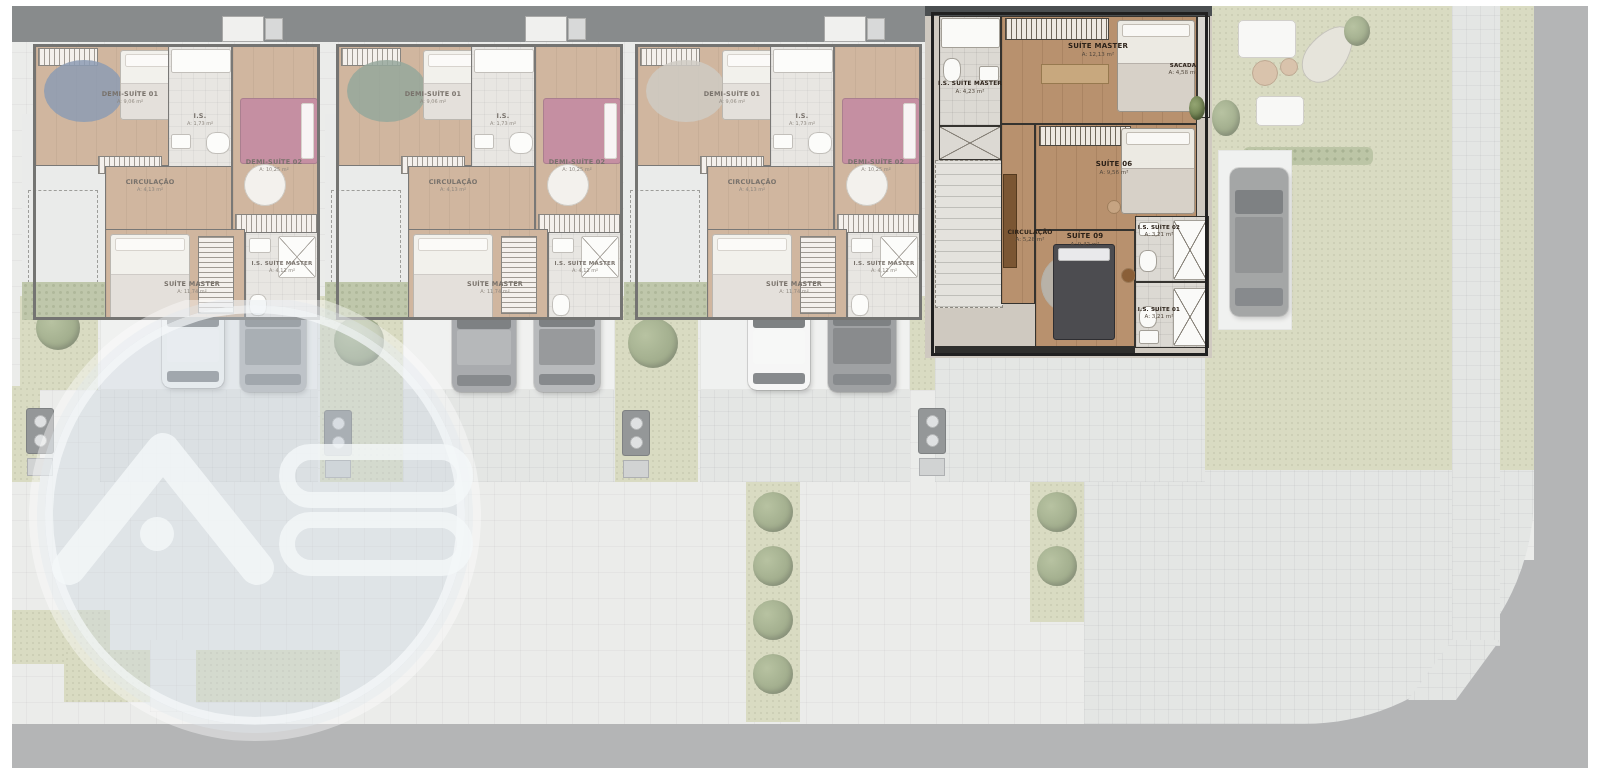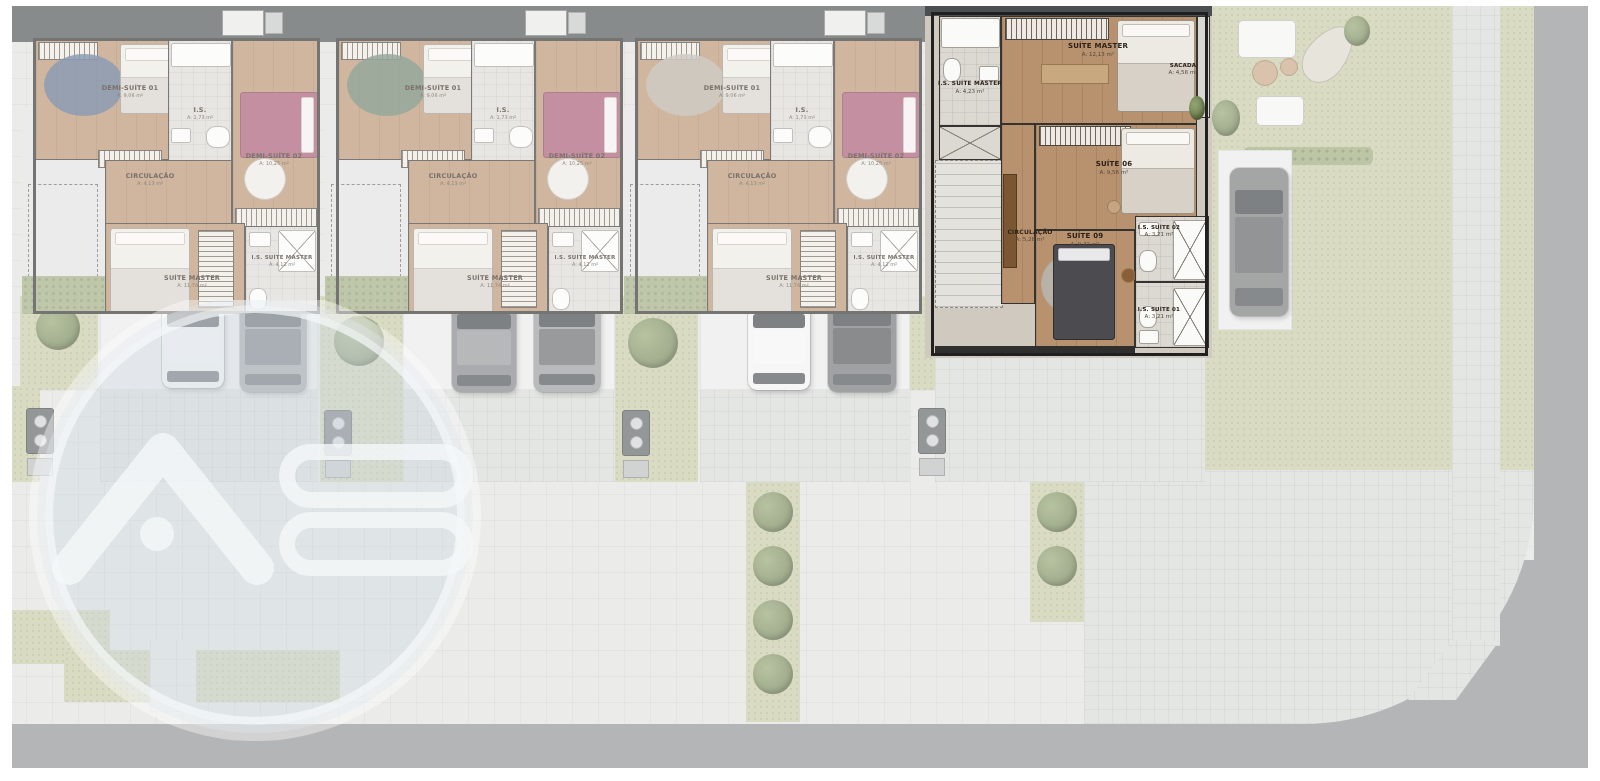--- a/index.html
+++ b/index.html
@@ -67,21 +67,21 @@
   .meterpanel{position:absolute;width:24px;height:16px;background:#b9bcbc;border:1px solid #85888a}
   .lounger{position:absolute;background:#f4f4f2;border:1px solid #b9b7b0;border-radius:5px}
   .tbl{position:absolute;border-radius:50%;background:#c6a482;border:1px solid #9c7c5a}
   .leaf{position:absolute;background:#d9d6c9;border:1px solid #a9a69a;border-radius:50% 50% 50% 50%/60% 60% 40% 40%;transform:rotate(38deg)}
   .console{position:absolute;background:#7b5633;border:1px solid #543a1f}
   
   .fade{position:absolute;left:0;top:0;width:1600px;height:781px;background:rgba(255,255,255,.34);z-index:20;pointer-events:none}
   .wm{position:absolute;z-index:25;pointer-events:none}
   .u4{position:absolute;left:925px;top:6px;width:287px;height:352px;z-index:30;background:#cfc9c0}
   .frame{position:absolute;background:#fff;z-index:60}
-  .unitA{position:absolute;top:8px;width:300px;height:306px;z-index:10}
+  .unitA{position:absolute;top:14px;width:300px;height:306px;z-index:10}
 </style>
 </head>
 <body>
 
 <div class="abs pave" style="left:0;top:0;width:1600px;height:781px"></div>
 
 <div class="abs lawn" style="left:1205px;top:6px;width:383px;height:464px"></div>
 <div class="abs lawn" style="left:1205px;top:470px;width:200px;height:44px"></div>
 <div class="abs hedge" style="left:1243px;top:147px;width:130px;height:18px"></div>
 <div class="abs road" style="left:1534px;top:6px;width:54px;height:762px"></div>

